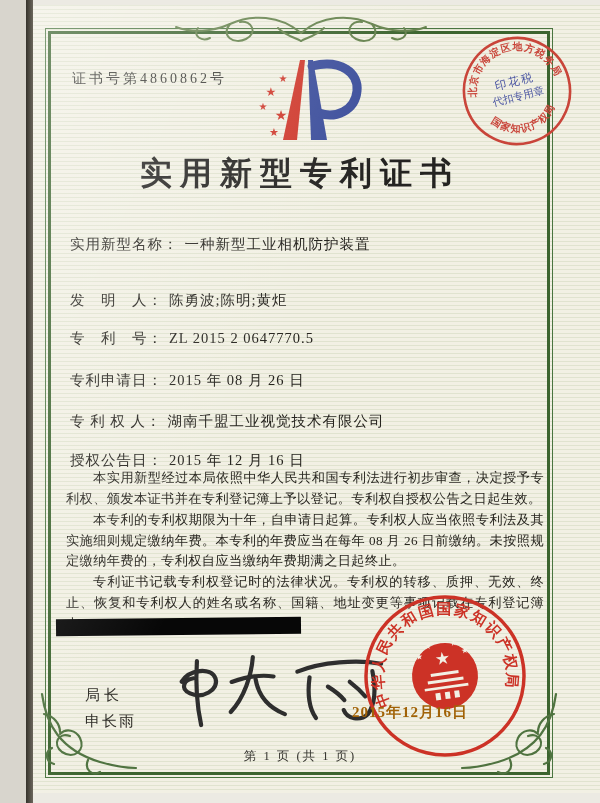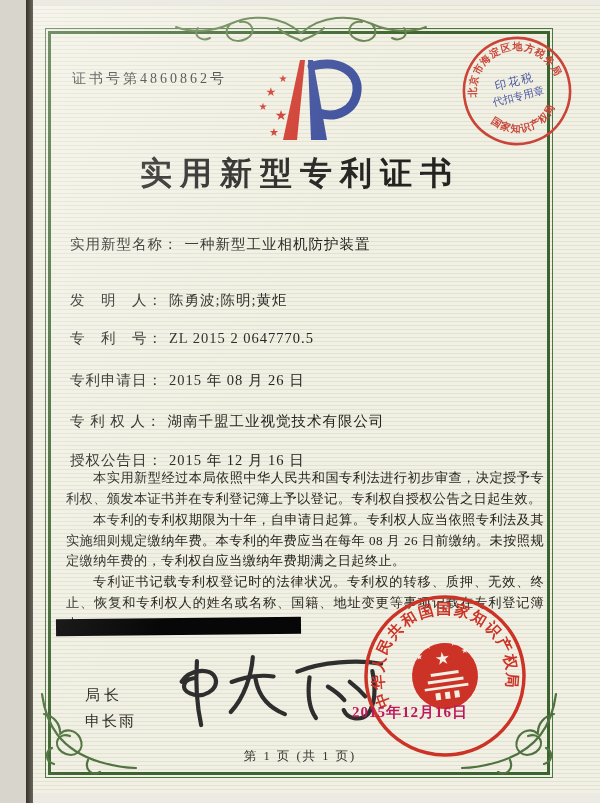--- a/index.html
+++ b/index.html
@@ -25,21 +25,21 @@
   .f0{top:235px}.f1{top:291px}.f2{top:329px}.f3{top:371px}.f4{top:412px}.f5{top:451px}
   .paras{position:absolute;left:66px;top:468px;width:478px;}
   .paras p{margin:0;font-size:13.2px;line-height:1.58;text-align:justify;text-indent:2.05em;
            color:#27251f;letter-spacing:0.4px;}
   .redaction{position:absolute;left:56px;top:618px;width:245px;height:17px;background:#070707;
              transform:rotate(-0.6deg);}
   .director-title{position:absolute;left:85px;top:686px;font-size:15px;letter-spacing:4px;color:#2c2a25;}
   .director-name{position:absolute;left:85px;top:712px;font-size:15px;letter-spacing:2px;color:#2c2a25;}
   .signature{position:absolute;left:168px;top:648px;width:240px;height:85px;transform:rotate(-2deg);}
   .main-seal{position:absolute;left:361px;top:592px;width:168px;height:168px;transform:rotate(-8deg);}
-  .seal-date{position:absolute;left:352px;top:703px;font-size:15px;font-weight:600;color:#be185d;
+  .seal-date{position:absolute;left:352px;top:703px;font-size:15px;font-weight:600;color:#a16207;
              letter-spacing:1px;z-index:5;}
   .tax-stamp{position:absolute;left:460px;top:34px;width:114px;height:114px;transform:rotate(-14deg);}
   .page-num{position:absolute;left:0;top:748px;width:600px;text-align:center;font-size:12.5px;
             letter-spacing:2px;color:#34332e;}
   .orn-top{position:absolute;left:168px;top:6px;width:266px;height:46px;}
   .orn-bl{position:absolute;left:30px;top:688px;width:110px;height:100px;}
   .orn-br{position:absolute;left:458px;top:688px;width:110px;height:100px;}
   svg{display:block;width:100%;height:100%;}
 </style>
 </head>

